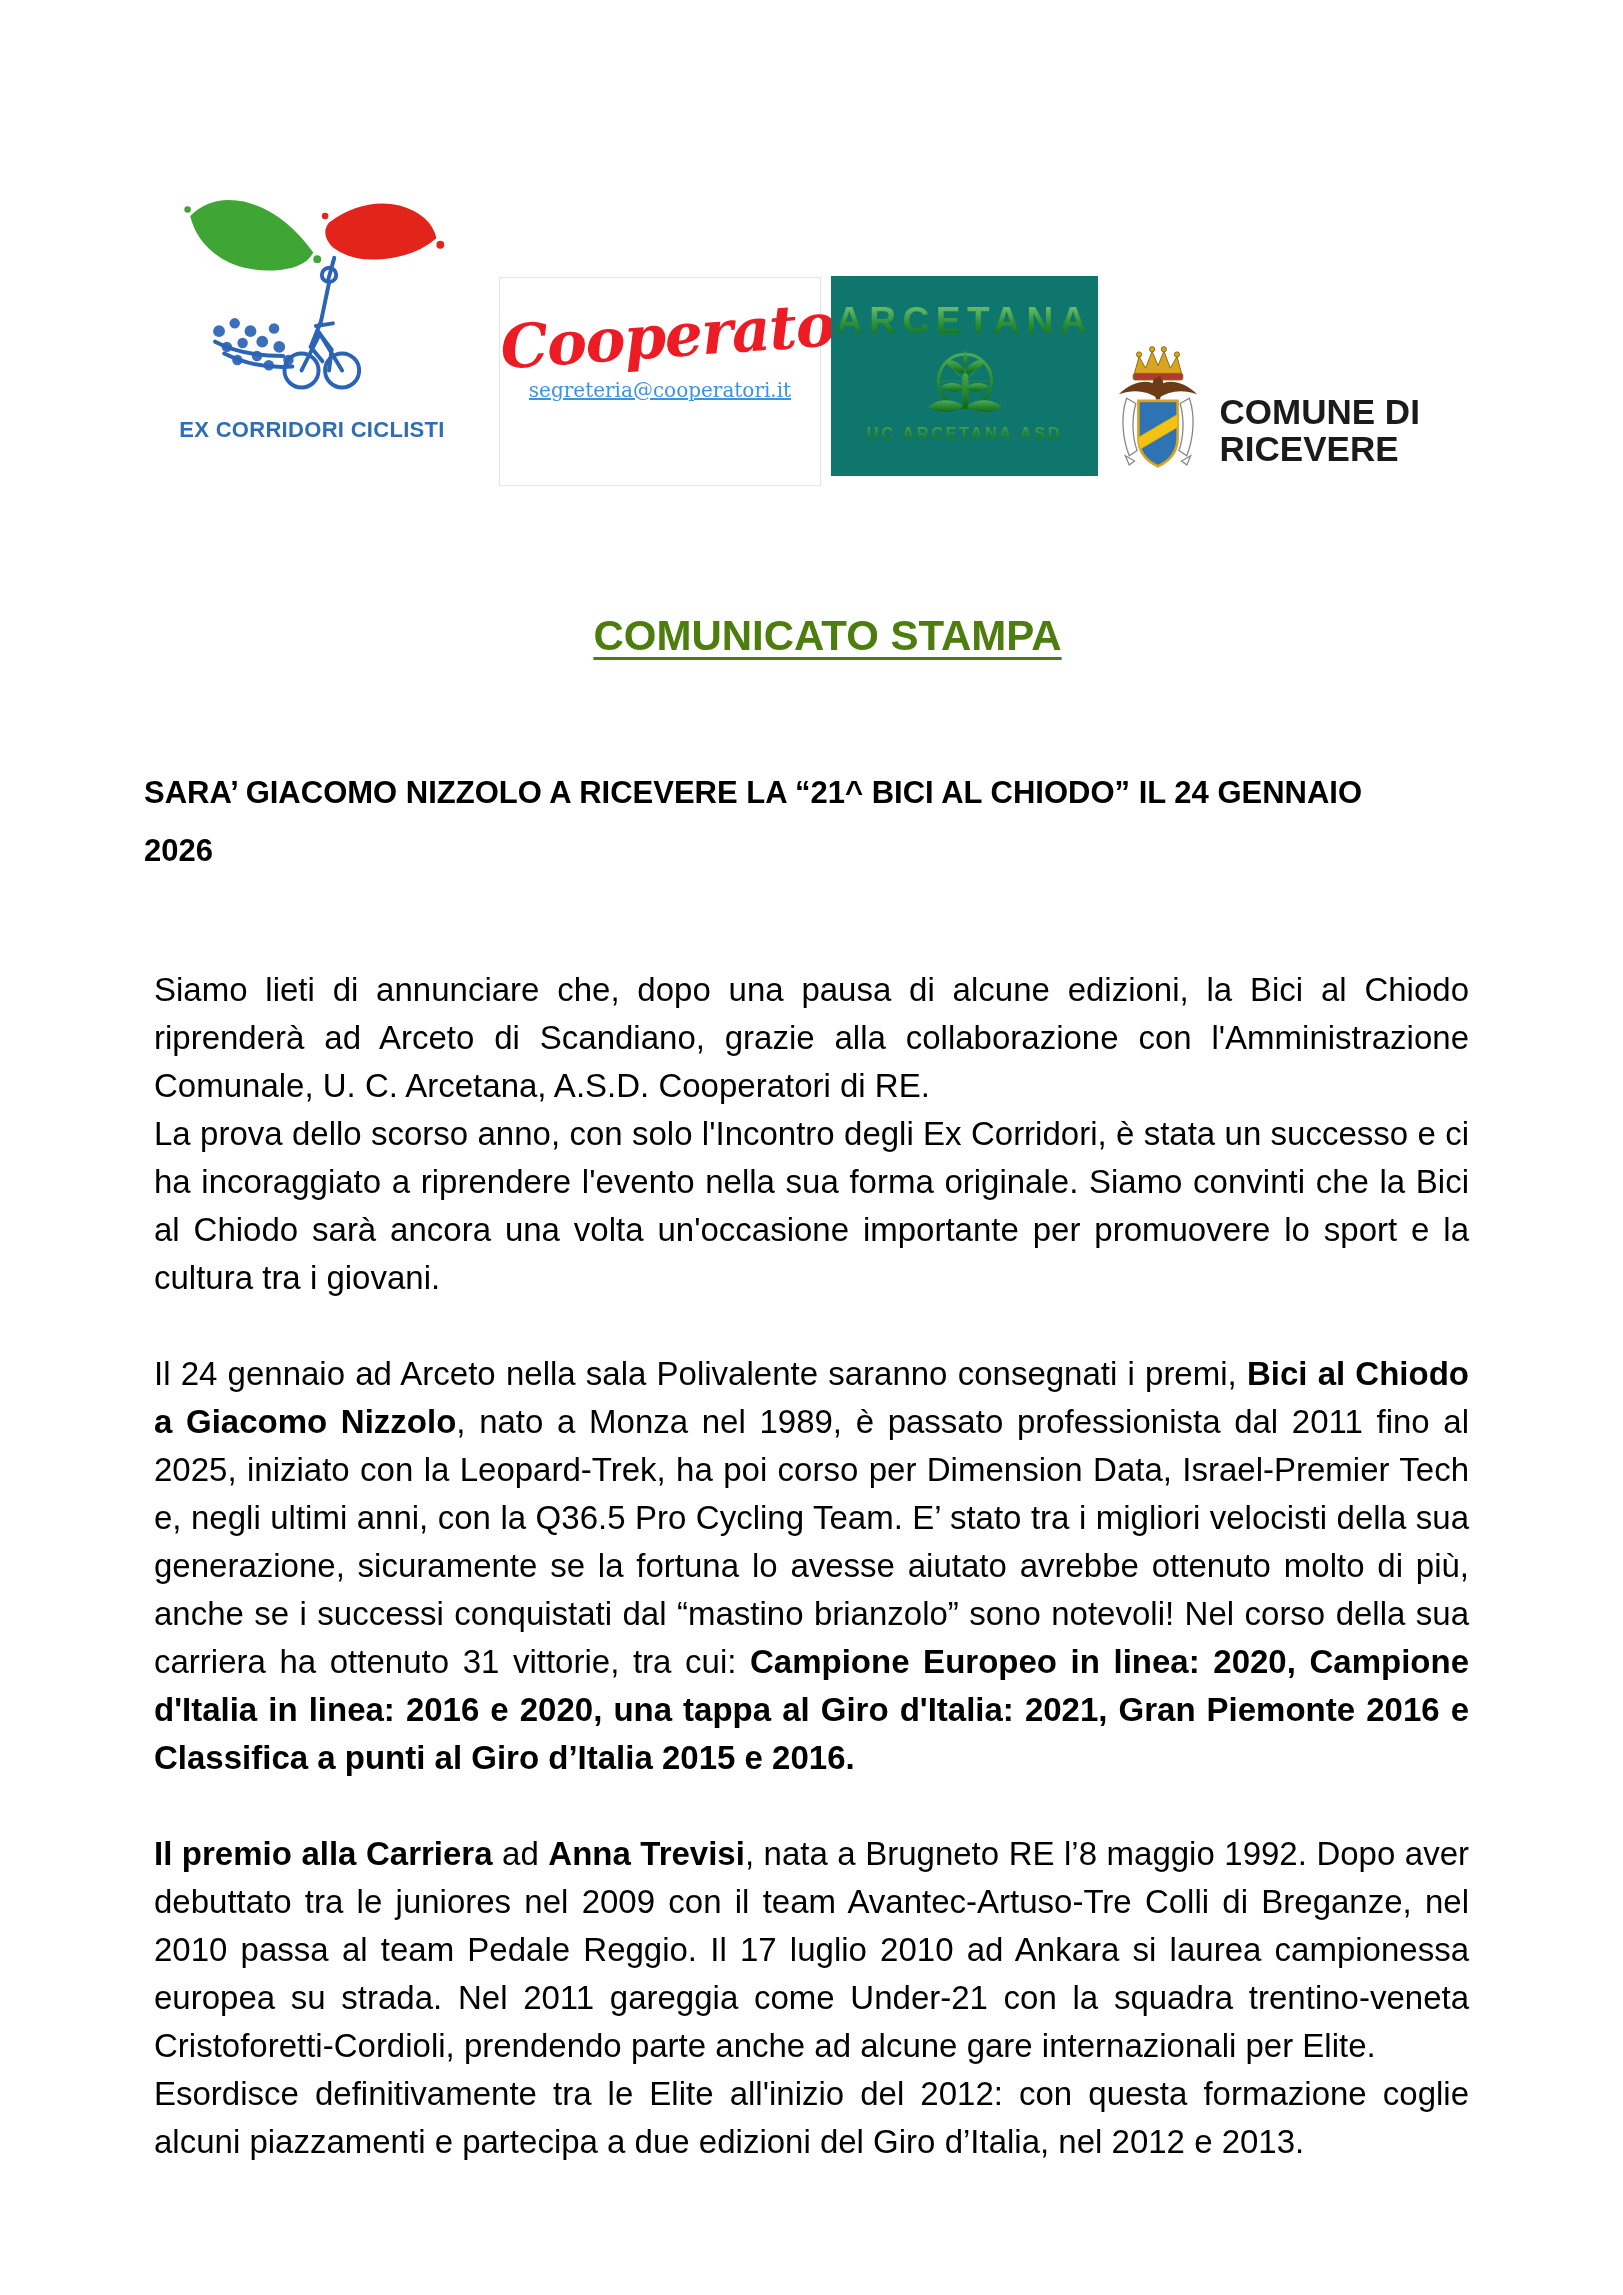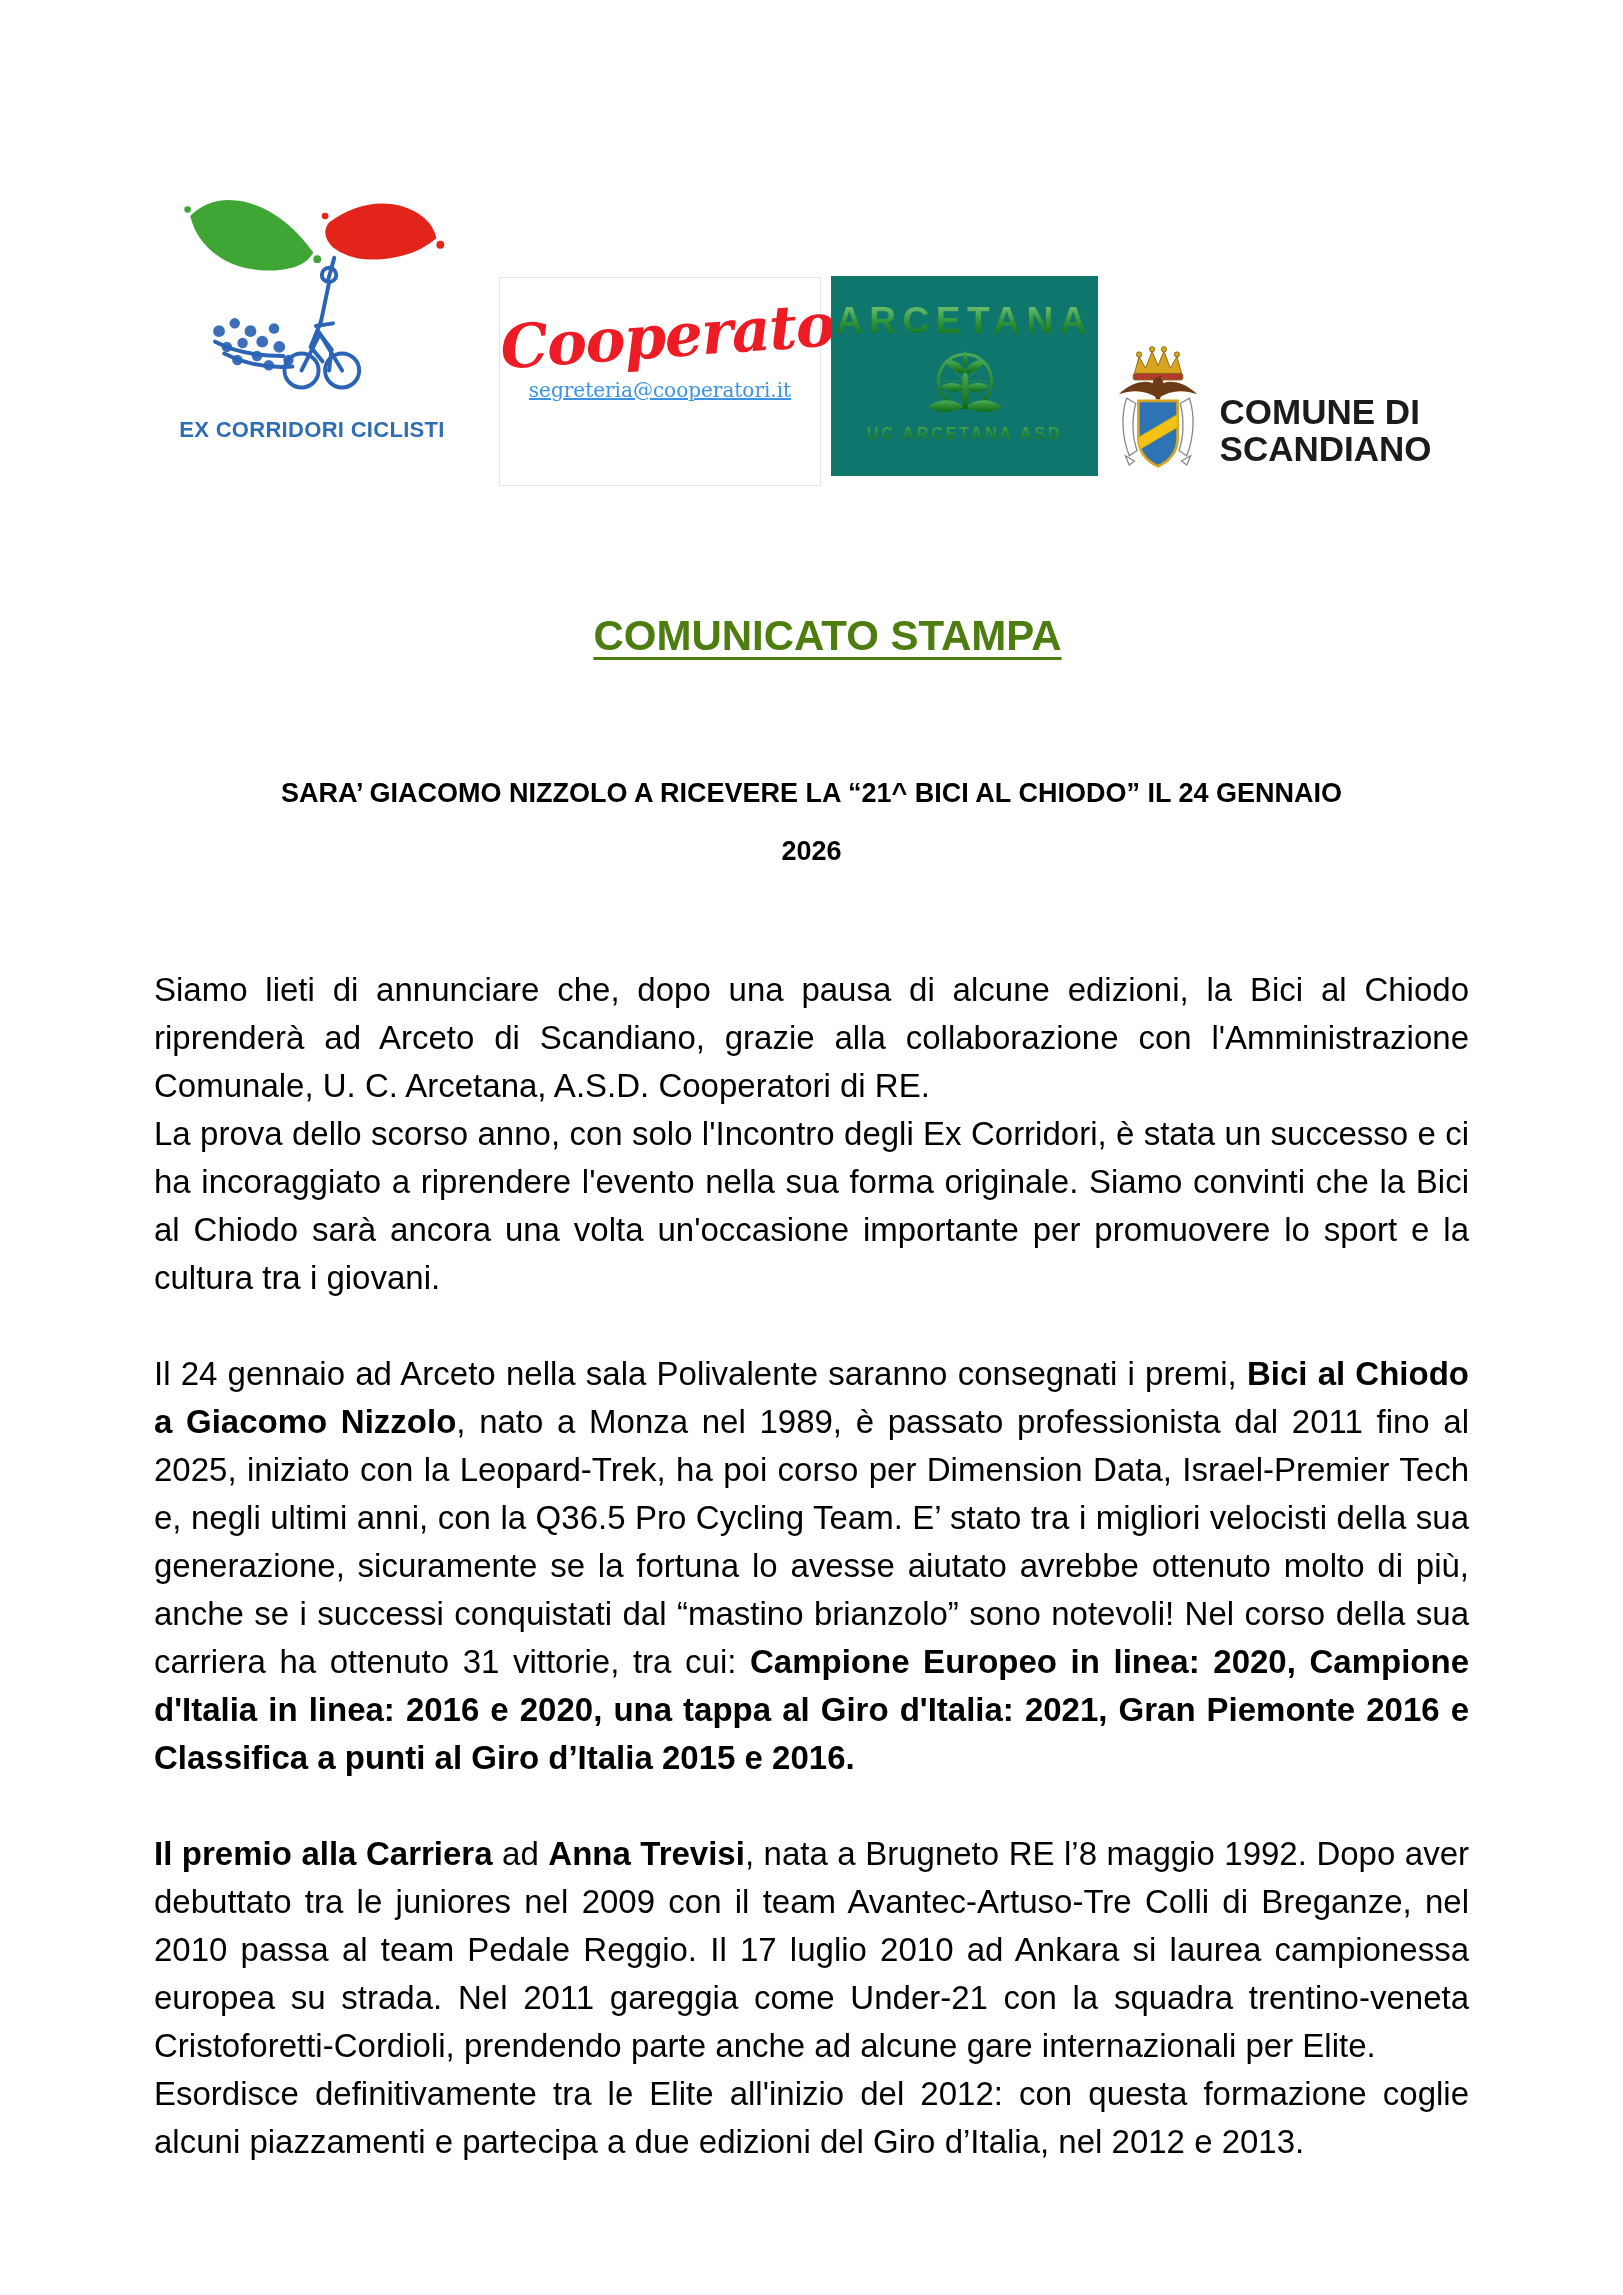--- a/index.html
+++ b/index.html
@@ -60,22 +60,22 @@
     color: #1b1b1b; letter-spacing: 0px; white-space: nowrap;
   }
 
   
   .doc-title {
     position: absolute; top: 612px; left: 16px; width: 100%;
     text-align: center; font-weight: bold; font-size: 42px; color: #4d7c0f;
     text-decoration: underline; text-decoration-thickness: 3.3px; text-underline-offset: 6.5px;
   }
   .doc-subtitle {
-    position: absolute; top: 764px; left: 154px; width: 1315px;
-    text-align: center; font-weight: bold; font-size: 27px; line-height: 58px; color: #000;
+    position: absolute; top: 764px; left: 144px; width: 1315px;
+    text-align: left; font-weight: bold; font-size: 31px; line-height: 58px; color: #000;
   }
 
   
   .doc-body { position: absolute; top: 966px; left: 154px; width: 1315px; }
   .doc-body p {
     font-size: 33px; line-height: 48px; text-align: justify; color: #000;
     margin: 0 0 48px 0; font-weight: normal;
   }
   .doc-body p b { font-weight: bold; }
 </style>
@@ -192,21 +192,21 @@
         <path d="M114 168 L100 176 L108 182 Z"></path>
       </g>
 
       <path d="M34 84 L94 84 L94 140 C94 162 82 176 64 184 C46 176 34 162 34 140 Z" fill="#2E74B5" stroke="#D9A520" stroke-width="4"></path>
       <g clip-path="url(#shieldClip)">
         <path d="M30 142 L98 102 L98 122 L30 162 Z" fill="#F2C314" stroke="#caa40e" stroke-width="1"></path>
       </g>
     </svg>
     <div class="scand-text">
       <div>COMUNE DI</div>
-      <div>SCANDIANO</div>
+      <div>RICEVERE</div>
     </div>
   </div>
 
   <h1 class="doc-title">COMUNICATO STAMPA</h1>
 
   <h2 class="doc-subtitle">
     <span>SARA’ GIACOMO NIZZOLO A RICEVERE LA “21^ BICI AL CHIODO” IL 24 GENNAIO</span><br>
     <span>2026</span>
   </h2>
 

